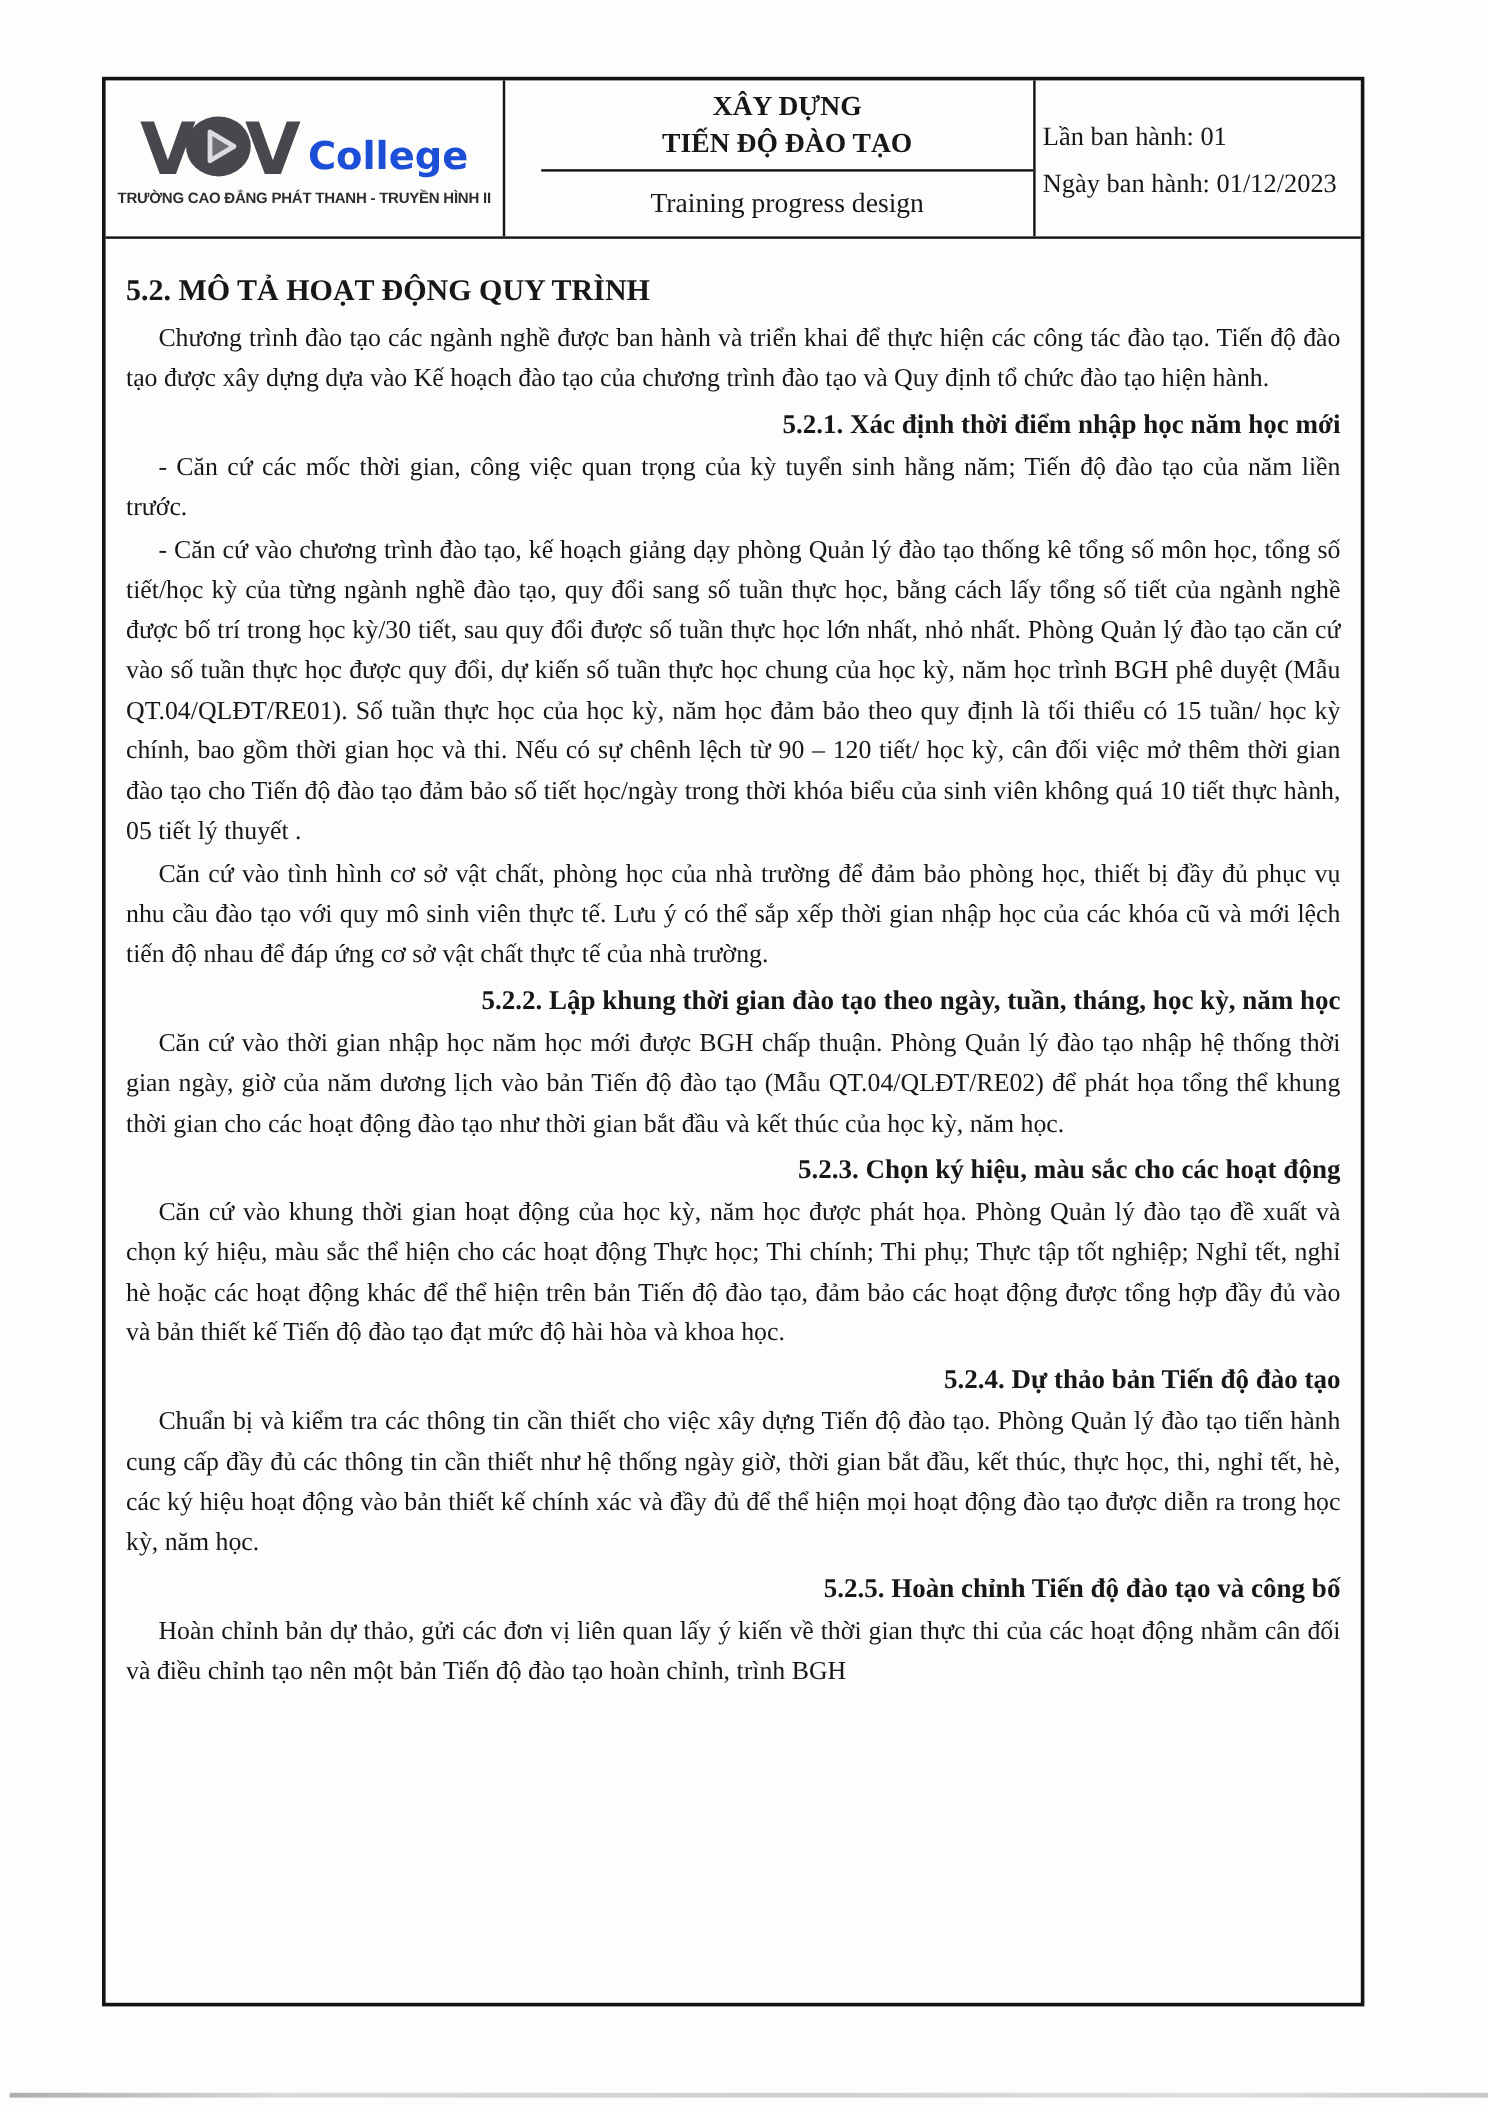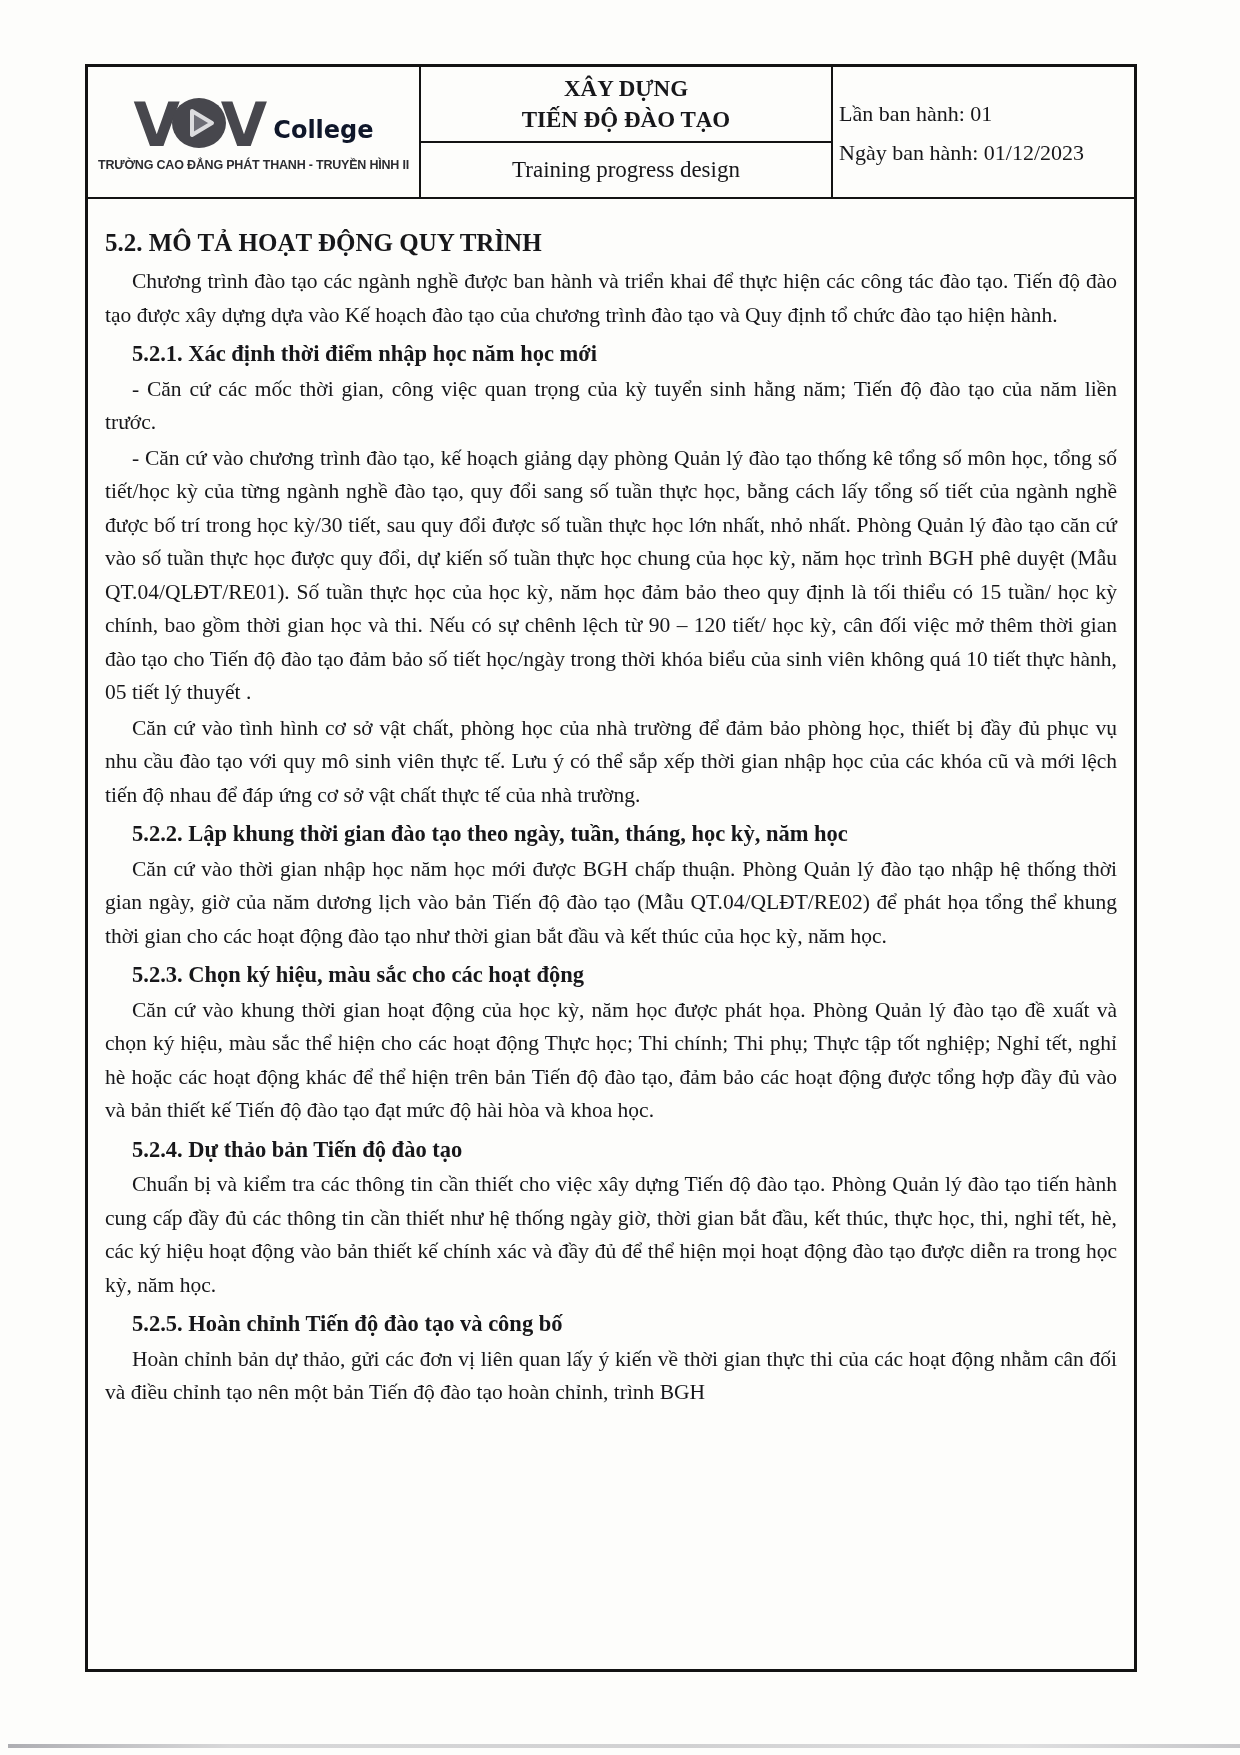--- a/index.html
+++ b/index.html
@@ -27,29 +27,29 @@
     padding:4px 2px;overflow:hidden;
   }
   .logo-row{display:flex;align-items:flex-end;}
   .vov-letter{
     font-family:"DejaVu Sans", sans-serif;font-weight:900;
     font-size:60px;line-height:52px;color:#47474d;letter-spacing:-3px;
   }
   .vov-o-icon{margin:0 -7px;position:relative;top:3px;}
   .college{
     font-family:"DejaVu Sans", sans-serif;font-weight:bold;
-    font-size:24px;line-height:42px;color:#0f172a;margin-left:9px;
+    font-size:32px;line-height:42px;color:#1d4ed8;margin-left:9px;
   }
   .logo-subtitle{
     font-family:"Liberation Sans", sans-serif;font-weight:bold;
     font-size:12.5px;letter-spacing:-0.2px;color:#2c2c31;margin-top:7px;white-space:nowrap;
   }
   .cell-title{
     width:412px;flex:0 0 412px;border-right:2px solid #131313;box-sizing:border-box;
-    display:flex;flex-direction:column;
+    display:flex;flex-direction:column;margin-left:30px;
   }
   .title-top{
     flex:0 0 74px;border-bottom:2px solid #131313;
     display:flex;flex-direction:column;align-items:center;justify-content:center;
     font-weight:bold;font-size:23px;line-height:31px;text-align:center;
   }
   .title-bottom{flex:1;display:flex;align-items:center;justify-content:center;font-size:23px;}
   .cell-info{
     flex:1;box-sizing:border-box;padding:10px 8px 8px 6px;
     display:flex;flex-direction:column;justify-content:center;gap:13px;font-size:22px;
@@ -57,21 +57,21 @@
   
   .doc-body{
     padding:20px 17px 0 17px;
     font-size:21.5px;line-height:33.5px;text-align:justify;overflow:hidden;
   }
   .doc-body p{margin:2px 0;text-indent:27px;}
   .doc-body h2{
     font-size:25px;line-height:36px;margin:6px 0 4px 0;font-weight:bold;text-indent:0;text-align:left;
   }
   .doc-body h3{
-    font-size:22.5px;line-height:33.5px;margin:5px 0 2px 0;font-weight:bold;text-indent:27px;text-align:left;
+    font-size:22.5px;line-height:33.5px;margin:5px 0 2px 0;font-weight:bold;text-indent:27px;text-align:right;
   }
   .doc-footer{
     position:absolute;left:0;right:0;bottom:5px;text-align:center;font-size:22px;
   }
 </style>
 </head>
 <body>
 
 <div class="page">
 

